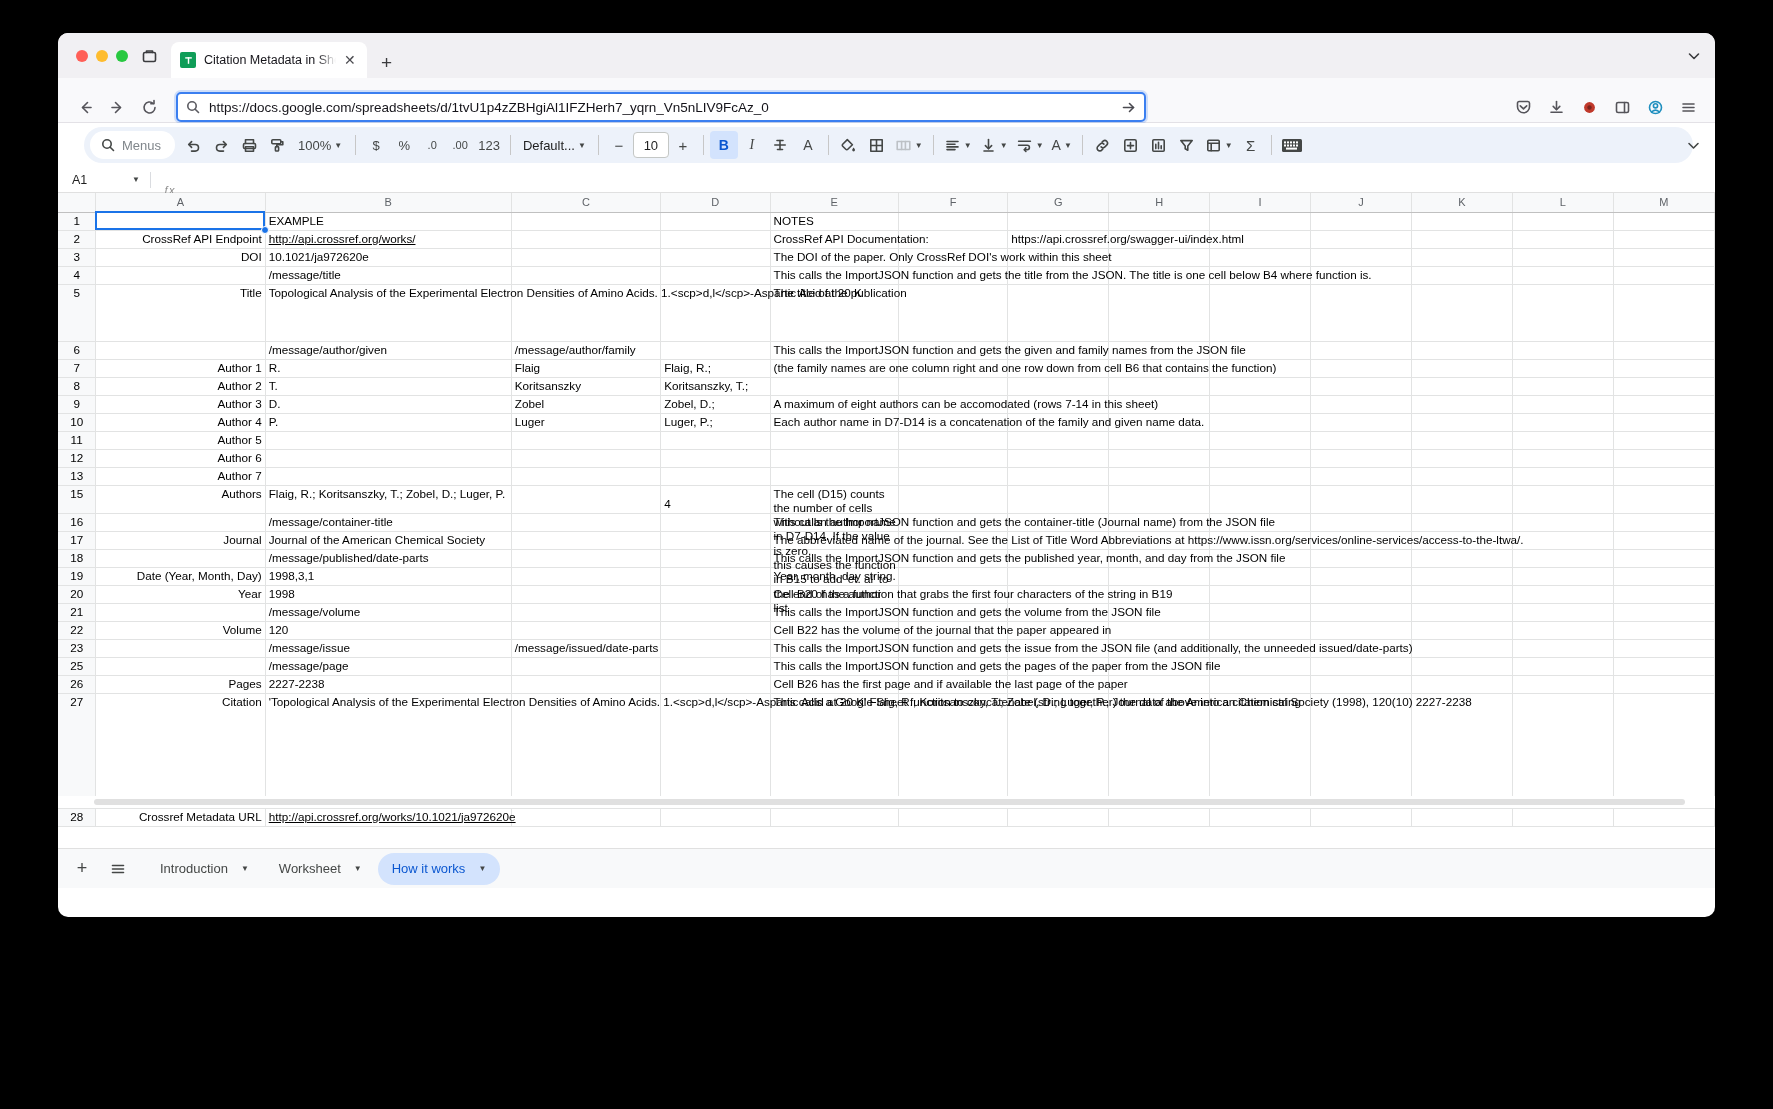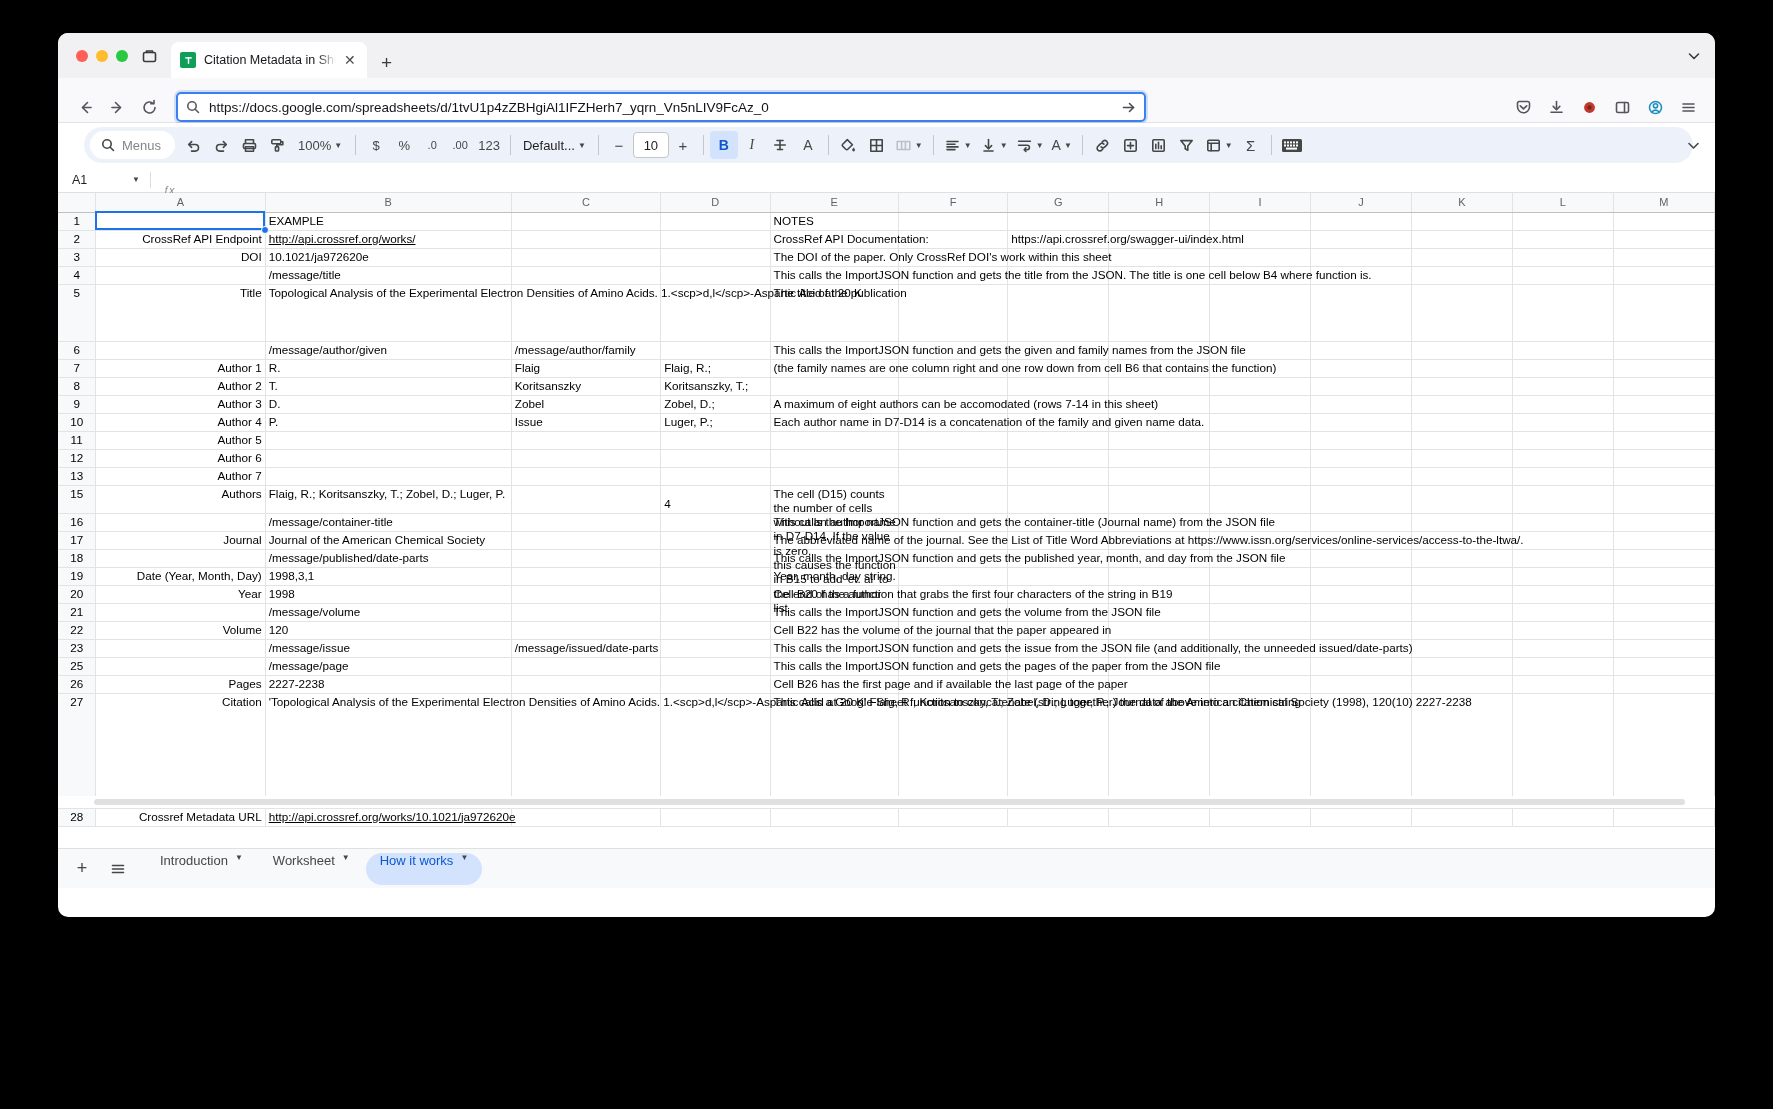--- a/index.html
+++ b/index.html
@@ -215,21 +215,21 @@
     border-top: 1px solid #e0e0e0;
     display: flex; align-items: center;
     padding: 0 8px; gap: 4px;
   }
   .sb-icon {
     width: 32px; height: 32px;
     display: flex; align-items: center; justify-content: center;
     color: #444746; font-size: 18px; border-radius: 50%;
   }
   .stab {
-    height: 32px; display: flex; gap: 4px;
+    height: 32px; display: flex; align-items: center; gap: 10px;
     padding: 0 14px; font-size: 13px; color: #444746;
     border-radius: 16px;
   }
   .stab.active { background: #d3e3fd; color: #0b57d0; font-weight: normal; }
   .stab .caret { font-size: 8px; }
   .hscroll {
     position: absolute; left: 0; right: 0; bottom: 40px;
     height: 12px; background: #fff;
   }
   .hscroll .thumb {
@@ -747,21 +747,21 @@
             <td></td>
             <td></td>
             <td></td>
             <td></td>
             <td></td>
           </tr>
           <tr style="height: 18px;">
             <td class="rowhdr">10</td>
             <td class="right orange" style="vertical-align: top;">Author 4</td>
             <td>P.</td>
-            <td>Issue</td>
+            <td>Luger</td>
             <td>Luger, P.;</td>
             <td class="ovf">
               <span>Each author name in D7-D14 is a concatenation of the family and given name data.</span>
             </td>
             <td></td>
             <td></td>
             <td></td>
             <td></td>
             <td></td>
             <td></td>

